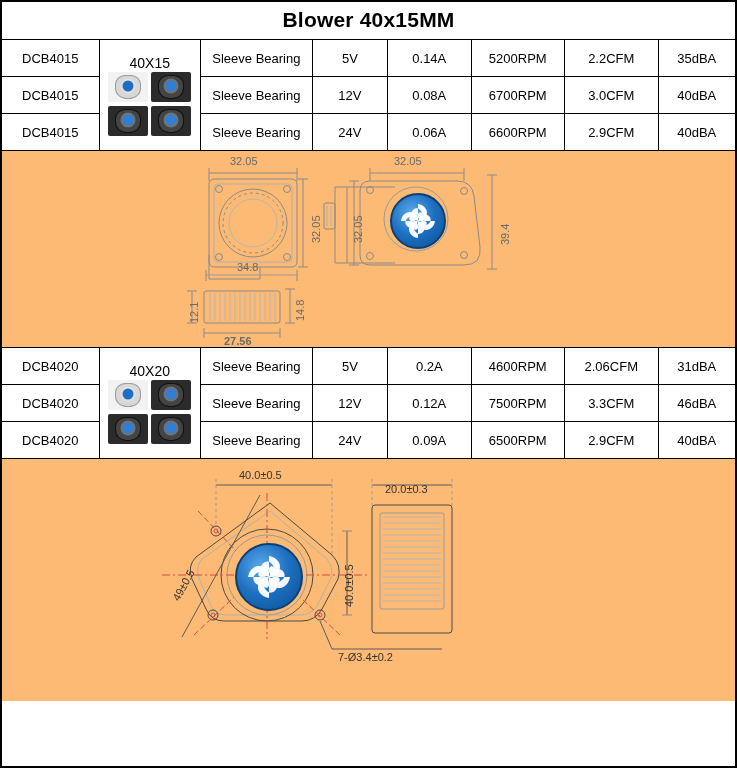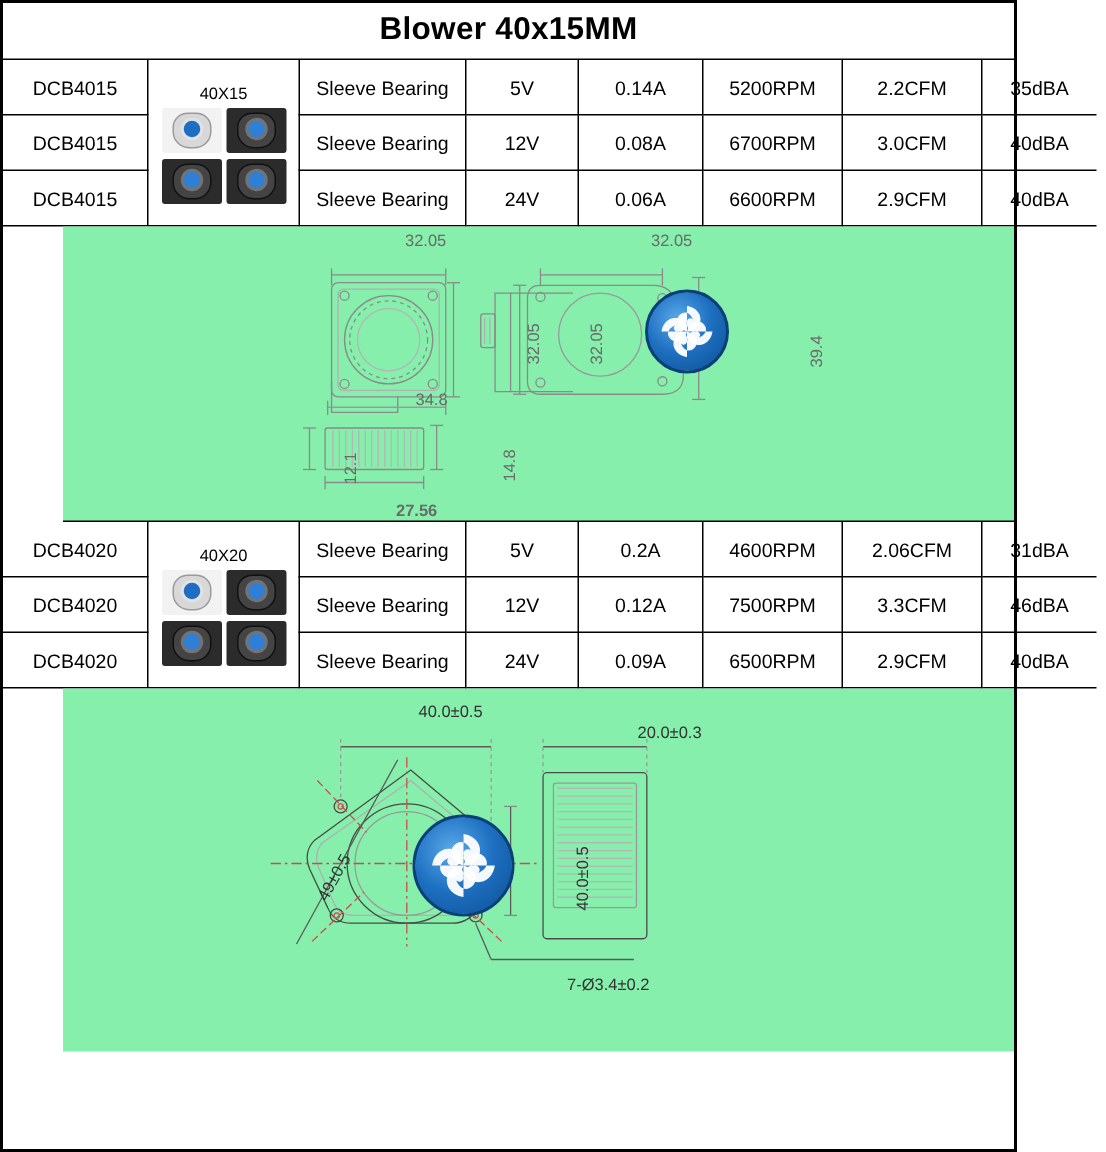--- a/index.html
+++ b/index.html
@@ -9,21 +9,21 @@
   }
   body {
     width: 737px;
     height: 768px;
     font-family: "Liberation Sans", sans-serif;
     color: #000;
     overflow: hidden;
   }
   .page {
     position: relative;
-    width: 678px;
+    width: 737px;
     height: 768px;
     box-sizing: border-box;
     border: 2px solid #000;
   }
   .section-title {
     text-align: center;
     font-size: 21px;
     font-weight: bold;
     padding: 6px 0 7px 0;
     border-bottom: 1px solid #000;
@@ -59,21 +59,21 @@
   .c-amp   { width: 78px; }
   .c-rpm   { width: 88px; }
   .c-cfm   { width: 88px; }
   .c-db    { width: 72px; }
 
   .img-cell {
     padding: 0 !important;
     position: relative;
   }
   .img-label {
-    font-size: 11px;
+    font-size: 14px;
     line-height: 12px;
     padding-top: 2px;
   }
   .thumbs {
     display: flex;
     justify-content: center;
     align-items: center;
     gap: 3px;
   }
   .thumb {
@@ -107,22 +107,21 @@
     width: 11px; height: 11px;
     border-radius: 50%;
     background: #1e6fc4;
     box-shadow: 0 0 0 2px rgba(255,255,255,0.25);
   }
   .thumb.dark .blower-hub { background: #2f7fd6; }
 
   .drawing {
     position: relative;
     border-bottom: 1px solid #000;
-    background: #86efac;
-    margin-left: 40px;
+    background: #fdba74;
   }
   .dim-text {
     position: absolute;
     font-size: 11px;
     color: #6a6a6a;
     font-family: "Liberation Sans", sans-serif;
     white-space: nowrap;
   }
   .dim-text.vert {
     transform: rotate(-90deg);

